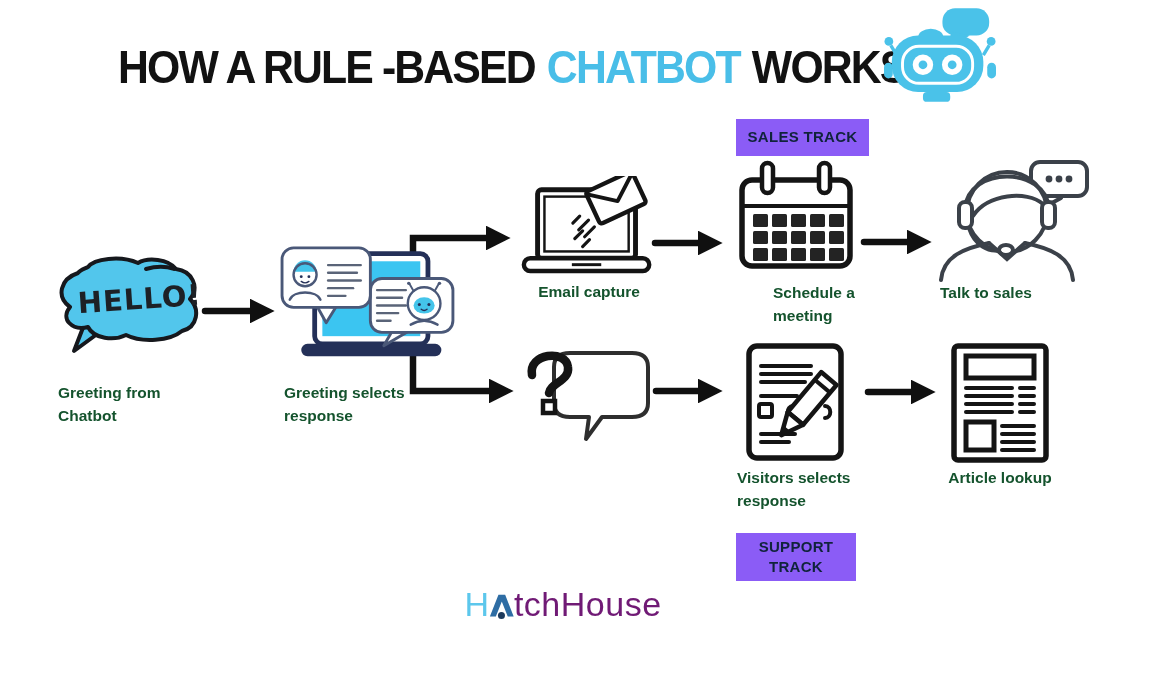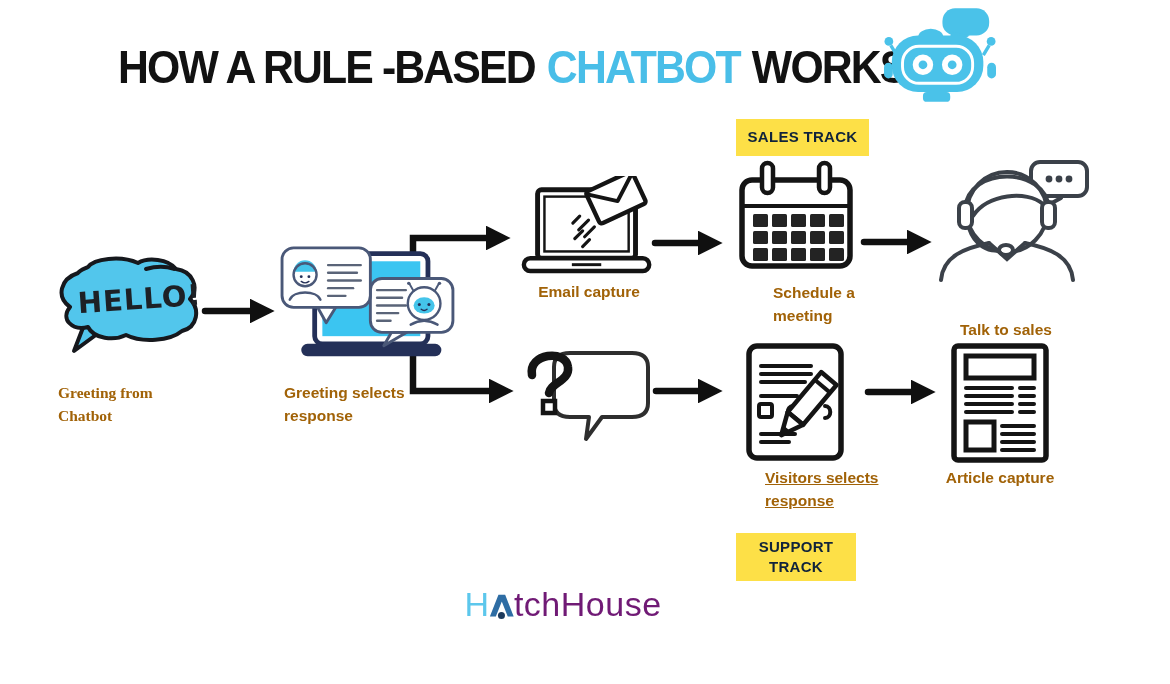--- a/index.html
+++ b/index.html
@@ -17,27 +17,27 @@
   .title .seg { display:inline-block; }
   .title .seg + .seg { margin-left:13px; }
   .title .hl { color:#49BEE8; }
   .robot-mascot { position:absolute; left:884px; top:6px; }
   
   #arrows { position:absolute; left:0; top:0; z-index:1; }
   
   .node { position:absolute; z-index:2; }
   .lbl {
     position:absolute; z-index:2;
-    font-weight:bold; font-size:15.5px; line-height:1.5; color:#a16207;
+    font-weight:bold; font-size:15.5px; line-height:1.5; color:#14532d;
     white-space:pre-line;
   }
   .lbl.center { text-align:center; }
   
   .badge {
-    position:absolute; z-index:2; background:#fde047; color:#10233b;
+    position:absolute; z-index:2; background:#8b5cf6; color:#10233b;
     font-weight:bold; font-size:15px; letter-spacing:.3px;
     display:flex; align-items:center; justify-content:center;
     text-align:center; white-space:pre-line; line-height:1.35;
   }
   
   .logo {
     position:absolute; left:563px; top:584px; transform:translateX(-50%);
     z-index:2; font-size:34px; font-weight:400; white-space:nowrap;
     display:inline-flex; align-items:baseline;
   }
@@ -99,21 +99,21 @@
   </svg>
 
   <svg class="node" style="left:50px; top:253px;" width="150" height="108" viewBox="0 0 150 108">
     <path d="M34,72 L24,98 L54,76 Z" fill="#52C6EC" stroke="#16181d" stroke-width="4" stroke-linejoin="round"></path>
     <path d="M28,20 C10,26 6,44 20,54 C10,66 22,78 38,74 C44,86 64,88 76,82
              C92,90 120,88 132,78 C148,74 150,56 140,46 C150,34 142,18 126,16
              C118,6 98,4 88,10 C70,2 44,6 38,14 C34,16 30,17 28,20 Z" fill="#52C6EC" stroke="#16181d" stroke-width="4" stroke-linejoin="round"></path>
     <path d="M96,16 C106,13 116,13 124,16" fill="none" stroke="#16181d" stroke-width="4" stroke-linecap="round"></path>
     <text x="28" y="57" transform="rotate(-4 75 50)" font-family="'DejaVu Sans', sans-serif" font-size="29" font-weight="bold" letter-spacing="1" fill="#1d2126">HELLO!</text>
   </svg>
-  <div class="lbl" style="left:58px; top:381px;font-family:Liberation Serif, serif;">Greeting from
+  <div class="lbl" style="left:58px; top:381px;">Greeting from
 Chatbot</div>
 
   <svg class="node" style="left:276px; top:244px;" width="182" height="120" viewBox="0 0 185 125">
     <rect x="38" y="10" width="118" height="94" rx="8" fill="#fff" stroke="#243058" stroke-width="5"></rect>
     <rect x="46" y="18" width="102" height="78" fill="#3BC5F1"></rect>
     <rect x="24" y="104" width="146" height="13" rx="6.5" fill="#243058"></rect>
 
     <path d="M118,92 L110,106 L134,92 Z" fill="#fff" stroke="#4a5878" stroke-width="3" stroke-linejoin="round"></path>
     <rect x="96" y="36" width="86" height="56" rx="12" fill="#fff" stroke="#4a5878" stroke-width="3"></rect>
     <g stroke="#5a6478" stroke-width="2.5" stroke-linecap="round">
@@ -214,21 +214,21 @@
       <path d="M34,68 C40,86 54,92 64,90"></path>
       <ellipse cx="71" cy="90" rx="7" ry="5" fill="#fff"></ellipse>
       <path d="M6,120 C8,96 30,88 54,83"></path>
       <path d="M90,83 C114,88 136,96 138,120"></path>
       <path d="M54,83 L72,99 L90,83"></path>
     </g>
     <circle cx="114" cy="19" r="3.4" fill="#3b4149"></circle>
     <circle cx="124" cy="19" r="3.4" fill="#3b4149"></circle>
     <circle cx="134" cy="19" r="3.4" fill="#3b4149"></circle>
   </svg>
-  <div class="lbl" style="left:960px; top:281px;margin-top:37px;">Talk to sales</div>
+  <div class="lbl" style="left:940px; top:281px;">Talk to sales</div>
 
   <svg class="node" style="left:522px; top:347px;" width="132" height="102" viewBox="0 0 132 102">
     <path d="M48,6 H110 Q126,6 126,20 V56 Q126,70 110,70 H80 L64,92 L67,70 H48 Q32,70 32,56 V20 Q32,6 48,6 Z" fill="#fff" stroke="#2e2e2e" stroke-width="4" stroke-linejoin="round"></path>
     <path d="M10,28 C6,6 44,2 46,20 C48,34 28,36 27,46" fill="none" stroke="#141414" stroke-width="8.5" stroke-linecap="round"></path>
     <rect x="21" y="54" width="12" height="12" fill="#fff" stroke="#141414" stroke-width="4.5"></rect>
   </svg>
 
   <svg class="node" style="left:737px; top:342px;" width="122" height="122" viewBox="0 0 122 122">
     <rect x="12" y="4" width="92" height="112" rx="8" fill="#fff" stroke="#141414" stroke-width="5.5"></rect>
     <g stroke="#141414" stroke-width="4" stroke-linecap="round" fill="none">
@@ -242,21 +242,21 @@
       <line x1="24" y1="92" x2="58" y2="92"></line>
         <line x1="24" y1="100" x2="52" y2="100"></line>
     </g>
     <g transform="translate(52,84) rotate(-50)">
       <path d="M10,-10 H62 V10 H10 Z" fill="#fff" stroke="#141414" stroke-width="4.5" stroke-linejoin="round"></path>
       <path d="M10,-10 L-12,0 L10,10 Z" fill="#fff" stroke="#141414" stroke-width="4.5" stroke-linejoin="round"></path>
       <path d="M-12,0 L-3,-4.5 L-3,4.5 Z" fill="#141414"></path>
       <line x1="52" y1="-10" x2="52" y2="10" stroke="#141414" stroke-width="4"></line>
     </g>
   </svg>
-  <div class="lbl" style="left:765px; top:466px;text-decoration:underline;">Visitors selects
+  <div class="lbl" style="left:737px; top:466px;">Visitors selects
 response</div>
 
   <div class="badge" style="left:736px; top:533px; width:120px; height:48px;">SUPPORT
 TRACK</div>
 
   <svg class="node" style="left:950px; top:342px;" width="100" height="122" viewBox="0 0 100 122">
     <rect x="4" y="4" width="92" height="114" rx="4" fill="#fff" stroke="#141414" stroke-width="5.5"></rect>
     <rect x="16" y="14" width="68" height="22" fill="#fff" stroke="#141414" stroke-width="5"></rect>
     <g stroke="#141414" stroke-width="4" stroke-linecap="round">
       <line x1="16" y1="46" x2="62" y2="46"></line>
@@ -267,21 +267,21 @@
         <line x1="70" y1="62" x2="84" y2="62"></line>
       <line x1="16" y1="70" x2="62" y2="70"></line>
         <line x1="70" y1="70" x2="84" y2="70"></line>
       <line x1="52" y1="84" x2="84" y2="84"></line>
         <line x1="52" y1="92" x2="84" y2="92"></line>
       <line x1="52" y1="100" x2="84" y2="100"></line>
         <line x1="52" y1="108" x2="84" y2="108"></line>
     </g>
     <rect x="16" y="80" width="28" height="28" fill="#fff" stroke="#141414" stroke-width="5"></rect>
   </svg>
-  <div class="lbl center" style="left:930px; top:466px; width:140px;">Article capture</div>
+  <div class="lbl center" style="left:930px; top:466px; width:140px;">Article lookup</div>
 
   <div class="logo">
       <span class="l-h">H</span>
       <span class="l-roof-wrap"><span class="l-roof">∧</span><span class="l-dot"></span></span>
       <span class="l-rest">tchHouse</span>
     </div>
 
 </div>
 
 </body></html>

